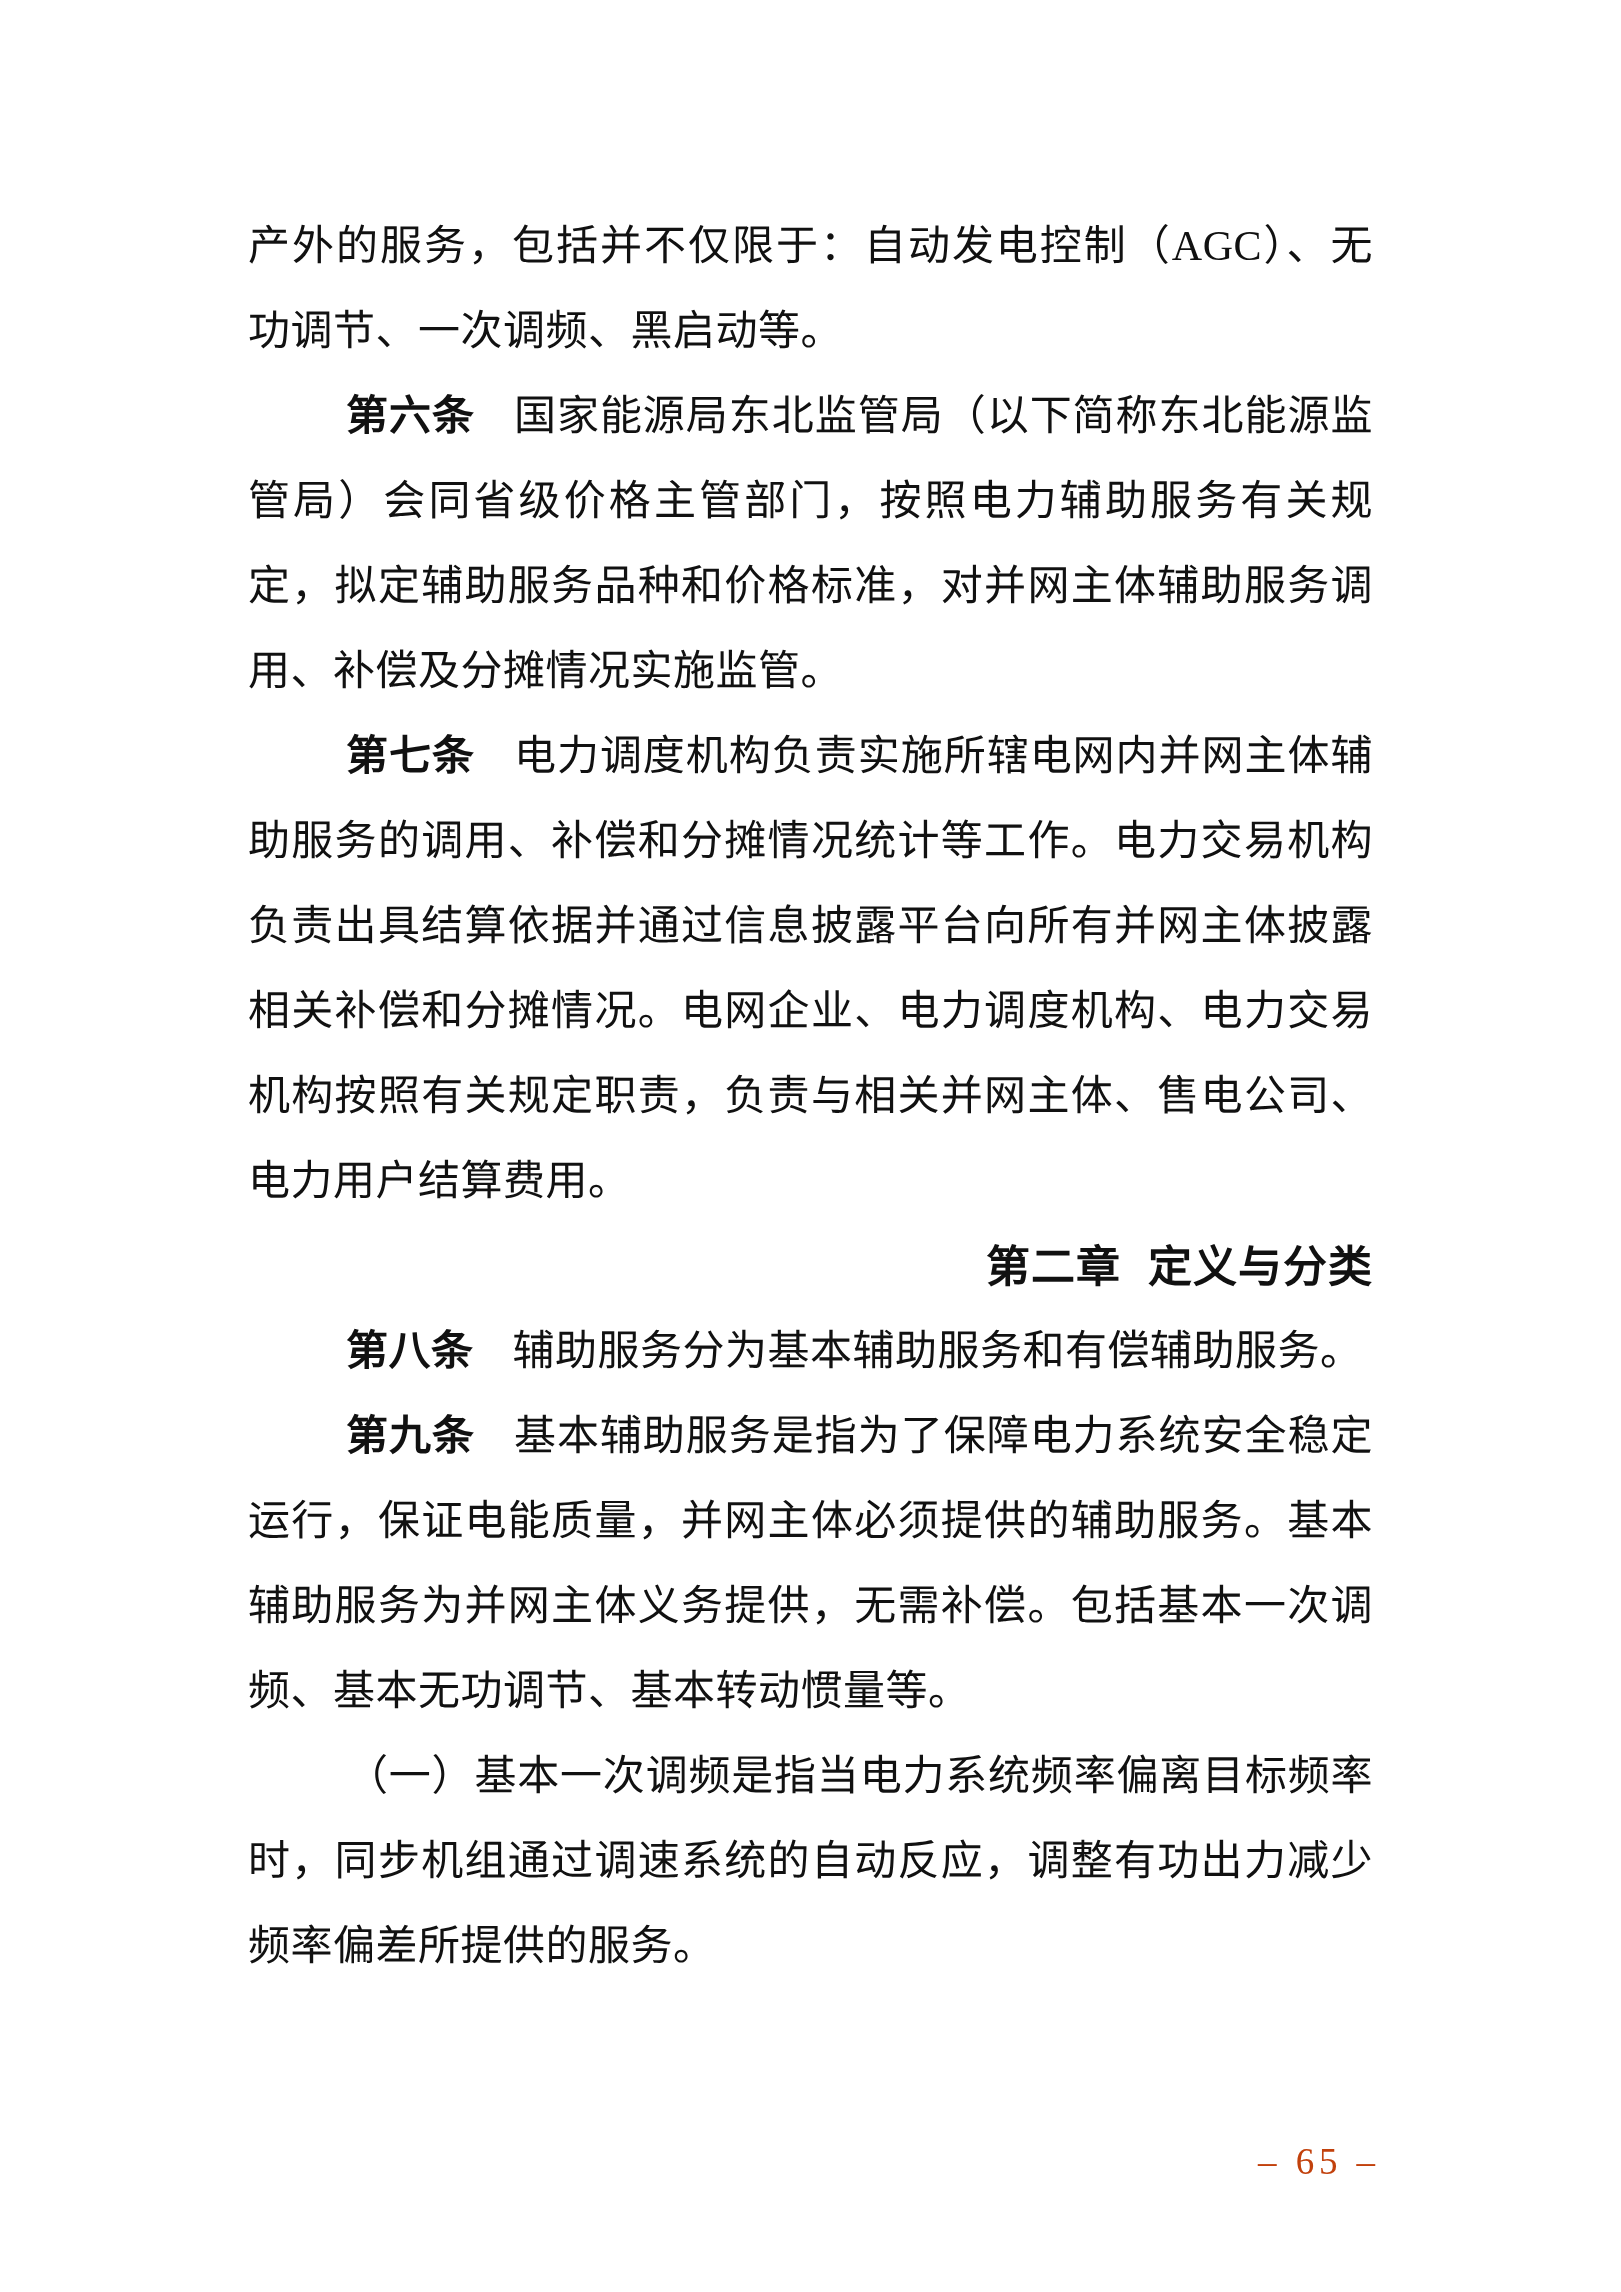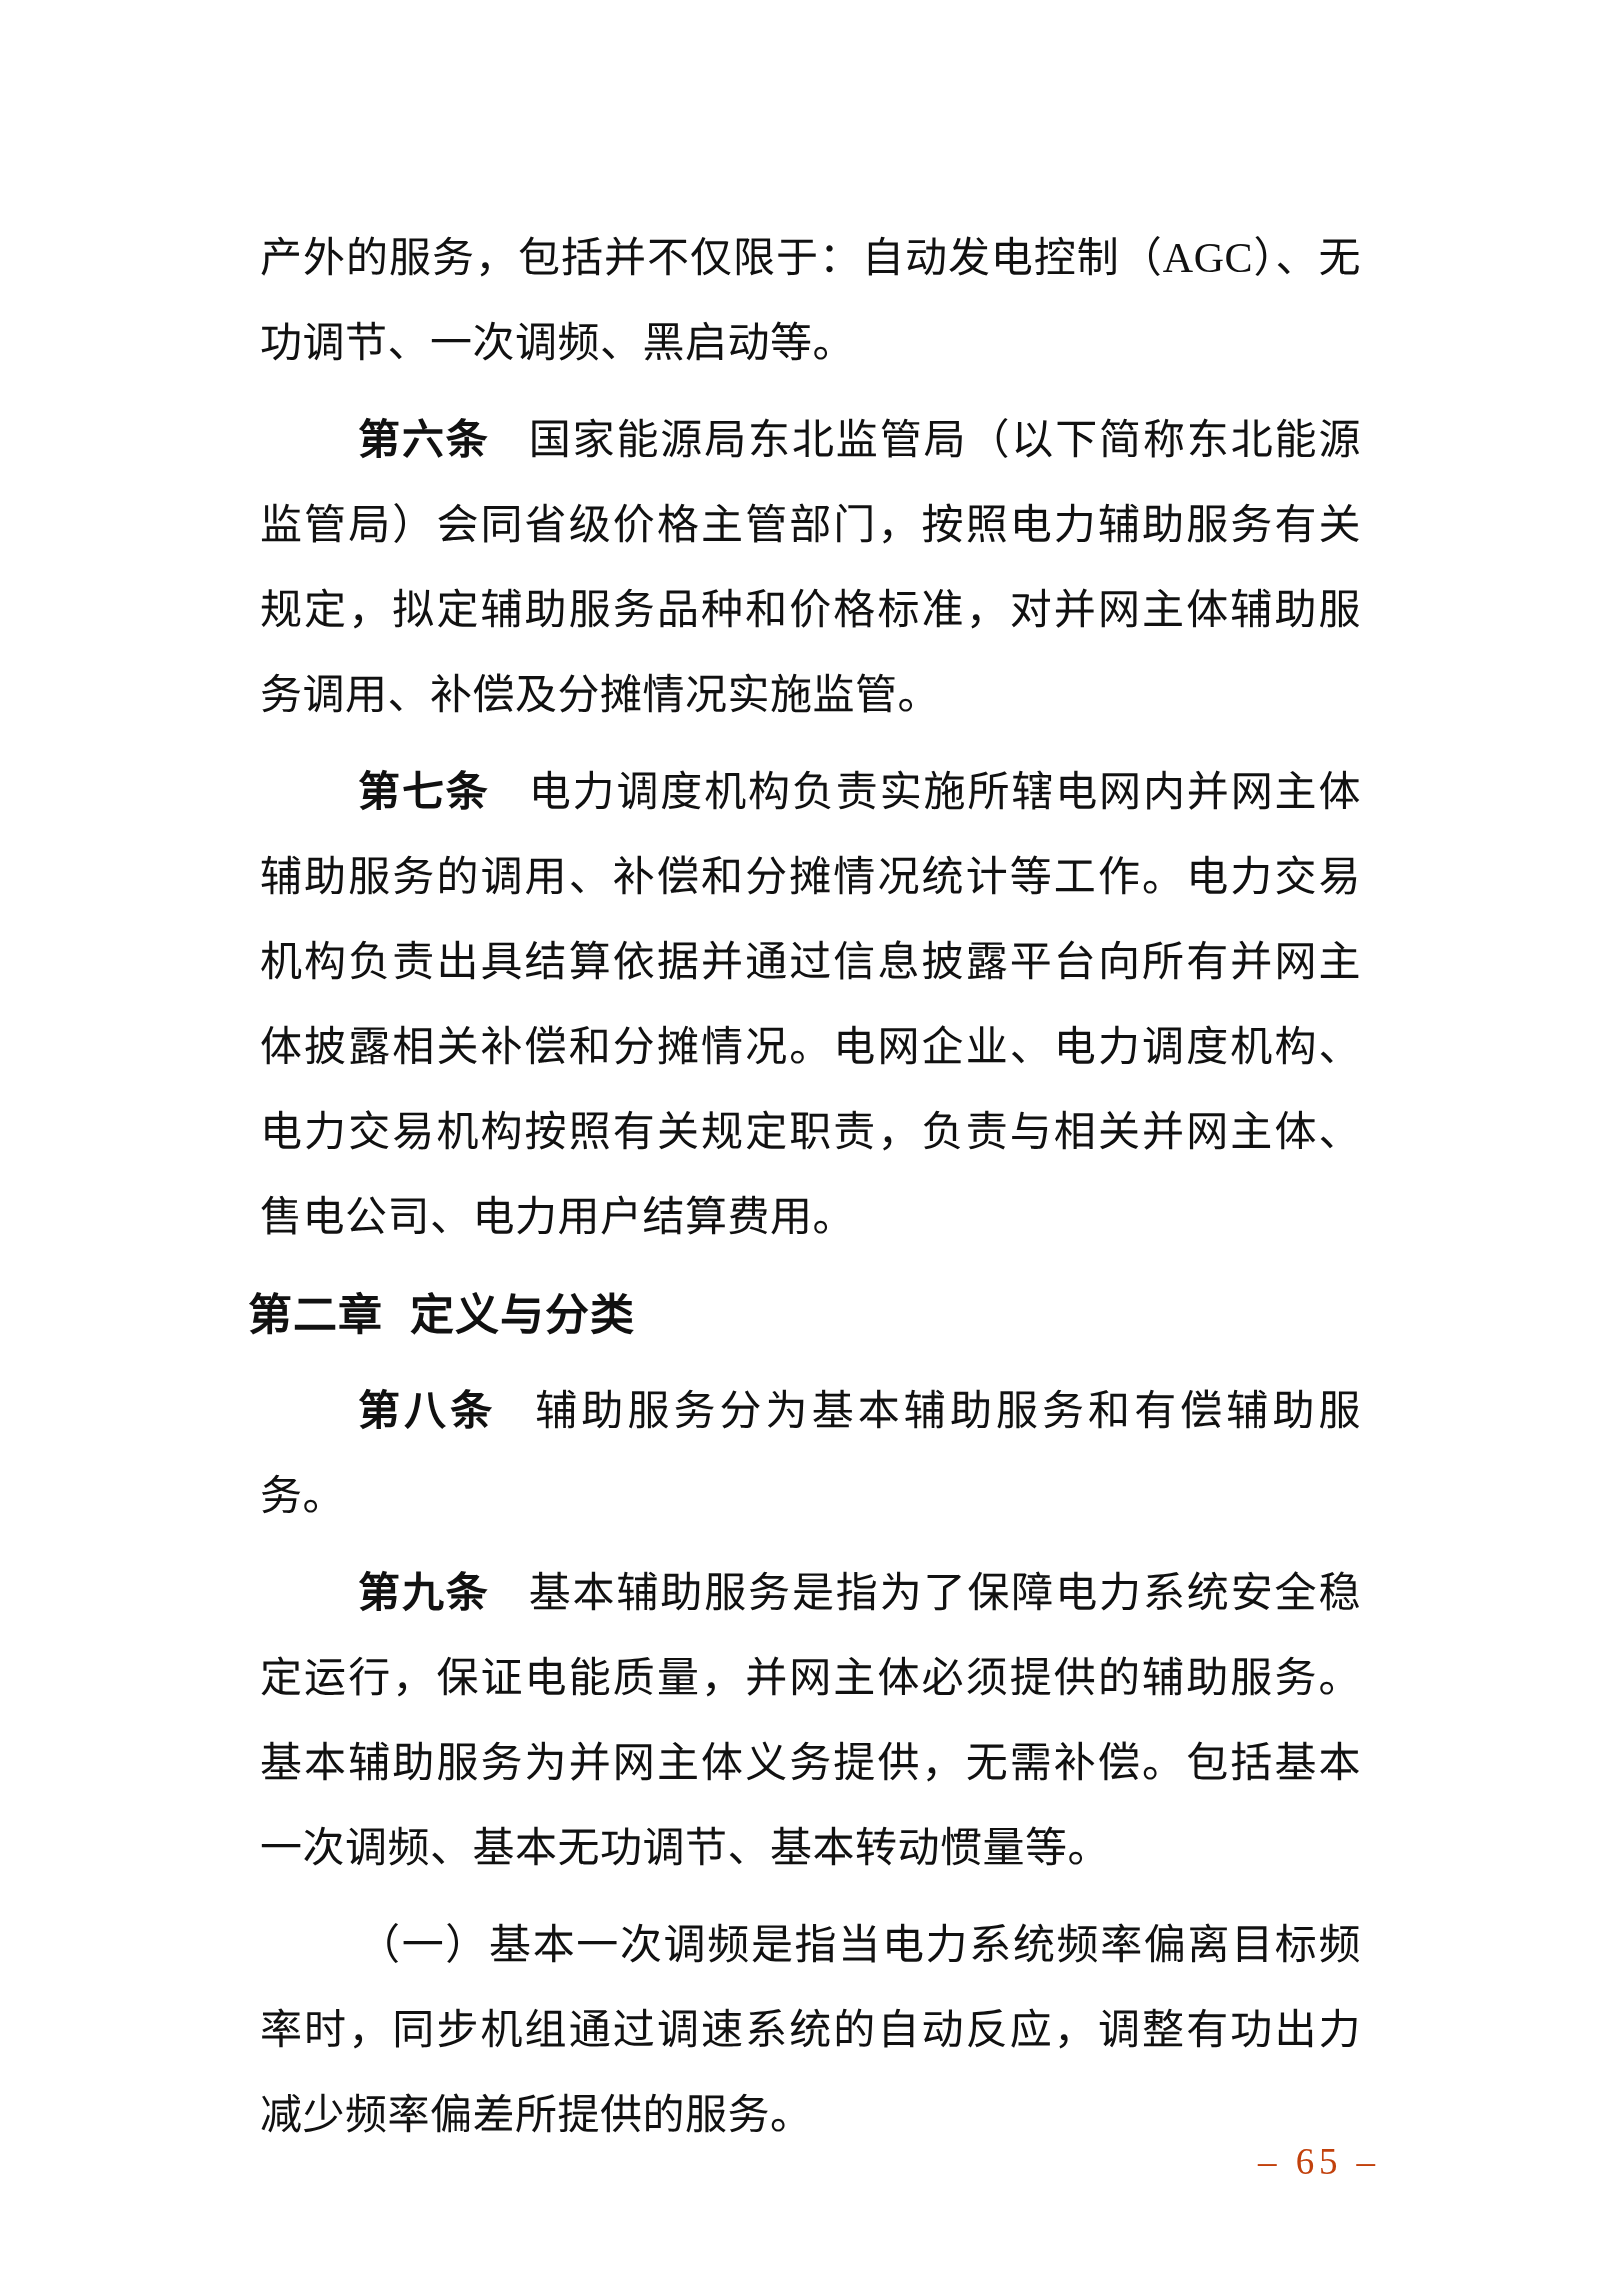--- a/index.html
+++ b/index.html
@@ -22,39 +22,39 @@
     left: 248px;
     top: 204px;
     width: 1125px;
     font-size: 42px;
     line-height: 85px;
     text-align: justify;
     text-justify: inter-character;
     letter-spacing: 0.5px;
   }
   .para {
-    margin: 12px;
+    margin: 0;
     padding: 0;
     text-indent: 0;
   }
   .para.indent {
     text-indent: 98px;
   }
   .lead {
     font-weight: 700;
     margin-right: 39px;
   }
   .chapter {
     margin: 0;
     padding: 0;
     font-family: "Liberation Sans", "DejaVu Sans", sans-serif;
     font-weight: 700;
     font-size: 44px;
     line-height: 85px;
-    text-align: left;
+    text-align: right;
     text-indent: 0;
     word-spacing: 13.7px;
     letter-spacing: 1px;
   }
   .page-number {
     position: absolute;
     top: 2140px;
     right: 241px;
     font-size: 37px;
     line-height: 43px;

